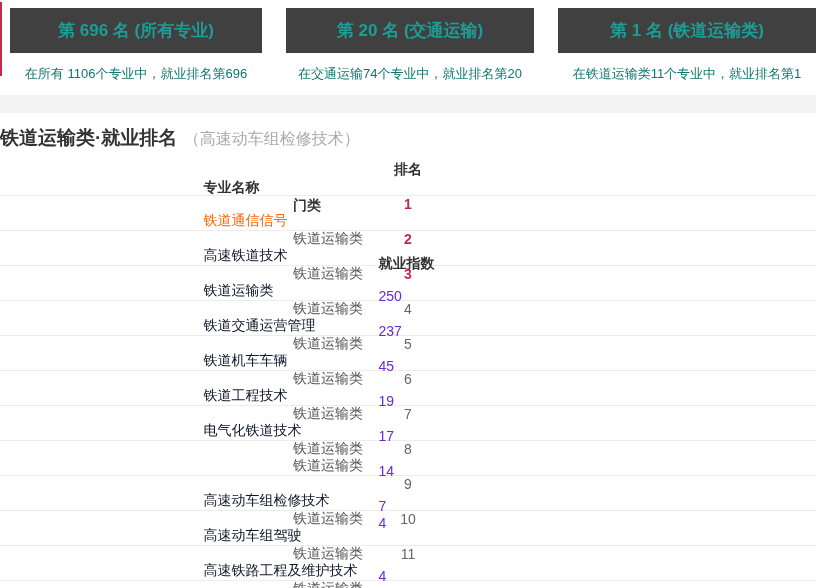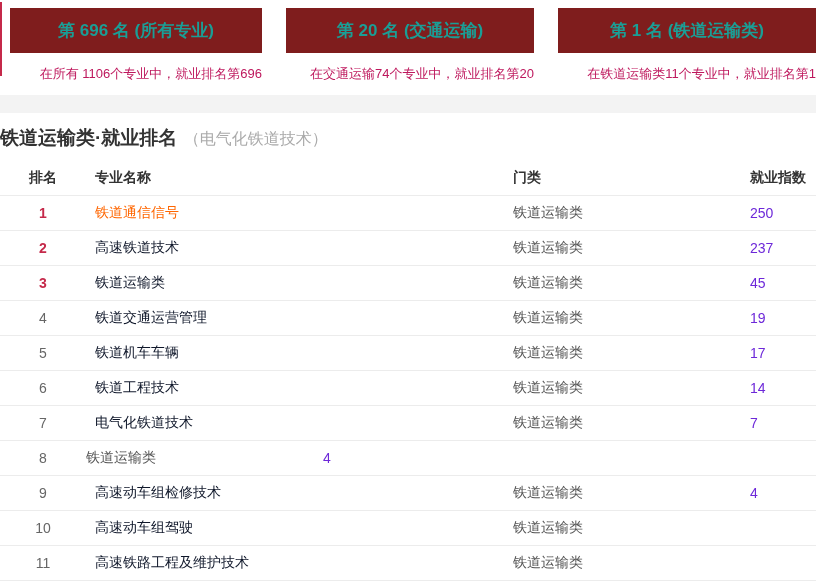--- a/index.html
+++ b/index.html
@@ -20,29 +20,29 @@
   .cards-row {
     display: flex;
     padding: 8px 0 0 10px;
   }
   .card { display: flex; flex-direction: column; }
   .card-1 { width: 252px; margin-right: 24px; }
   .card-2 { width: 248px; margin-right: 24px; }
   .card-3 { width: 258px; }
   .card-head {
     height: 45px; line-height: 45px;
-    background: #7f1d1d;
+    background: #404040;
     text-align: center;
     color: #1a9e96;
     font-size: 17px; font-weight: bold;
   }
   .card-sub {
     margin-top: 12px;
-    text-align: right;
-    color: #be185d;
+    text-align: center;
+    color: #0f766e;
     font-size: 13px;
     line-height: 17px;
     white-space: nowrap;
   }
 
   .gray-strip {
     margin-top: 13px;
     width: 816px; height: 18px;
     background: #f3f3f3;
   }
@@ -62,26 +62,27 @@
   }
 
   
   .rank-table { margin-top: 9px; }
   .tr {
     display: flex;
     align-items: center;
     height: 35px;
     border-bottom: 1px solid #ececec;
     font-size: 14px;
+    flex-direction: column;
   }
   .tr.head { font-weight: bold; color: #333; }
   .cell-rank  { width: 86px; text-align: center; flex: none; }
   .cell-major { width: 427px; padding-left: 9px; flex: none; text-align: left; }
   .cell-cat   { width: 230px; flex: none; text-align: left; }
-  .cell-index { width: 73px; padding-left: 7px; flex: none; text-align: left; }
+  .cell-index { width: 73px; padding-left: 7px; flex: none; text-align: left; margin-top: 40px; }
 
   .rank-num { color: #666; }
   .rank-num.top { color: #c5294a; font-weight: bold; }
   a.major-link { color: #0f172a; text-decoration: none; cursor: pointer; }
   a.major-link.hot { color: #ff6600; text-align: center; }
   .cat-text { color: #555; }
   .index-num { color: #6d28d9; }
 </style>
 </head>
 <body>
@@ -100,21 +101,21 @@
   <div class="card card-3">
     <div class="card-head">第 1 名 (铁道运输类)</div>
     <div class="card-sub">在铁道运输类11个专业中，就业排名第1</div>
   </div>
 </div>
 
 <div class="gray-strip"></div>
 
 <div class="section-title-row">
   <span class="section-title">铁道运输类·就业排名</span>
-  <span class="section-subtitle">（电气化铁道技术）</span>
+  <span class="section-subtitle">（高速动车组检修技术）</span>
 </div>
 
 <div class="rank-table">
   <div class="tr head">
     <span class="cell-rank">排名</span>
     <span class="cell-major">专业名称</span>
     <span class="cell-cat">门类</span>
     <span class="cell-index">就业指数</span>
   </div>
   <div id="table-body">

